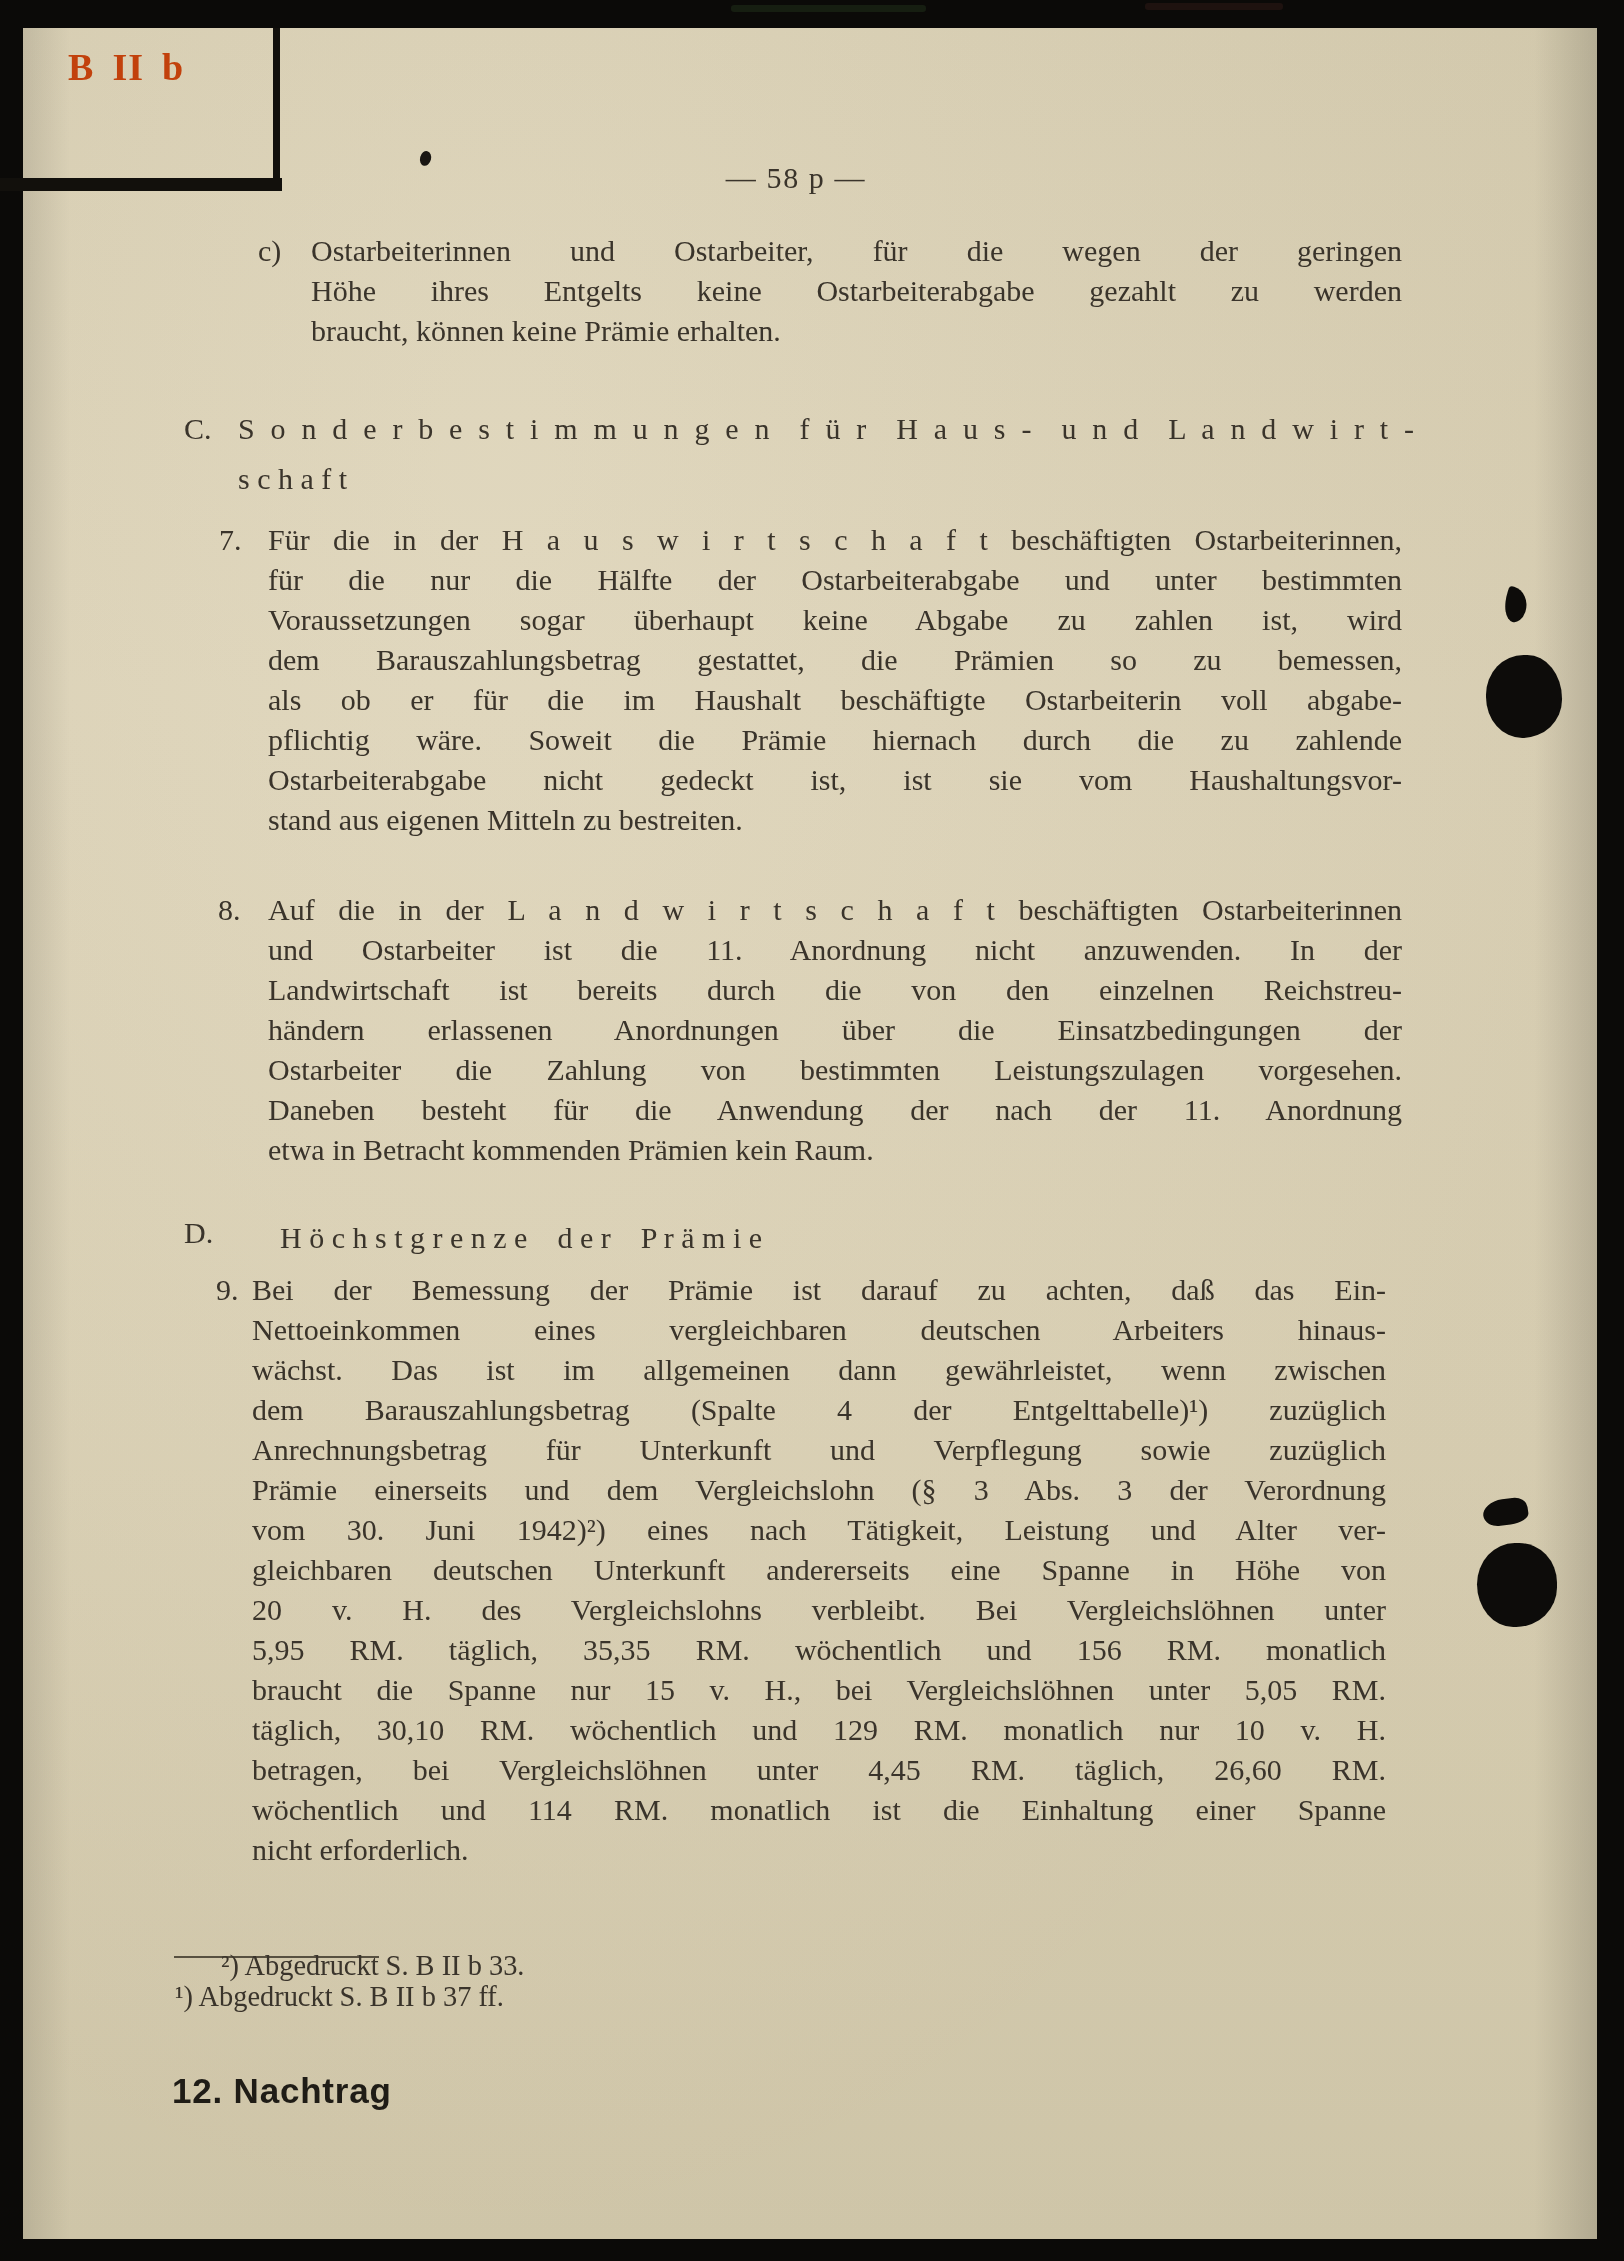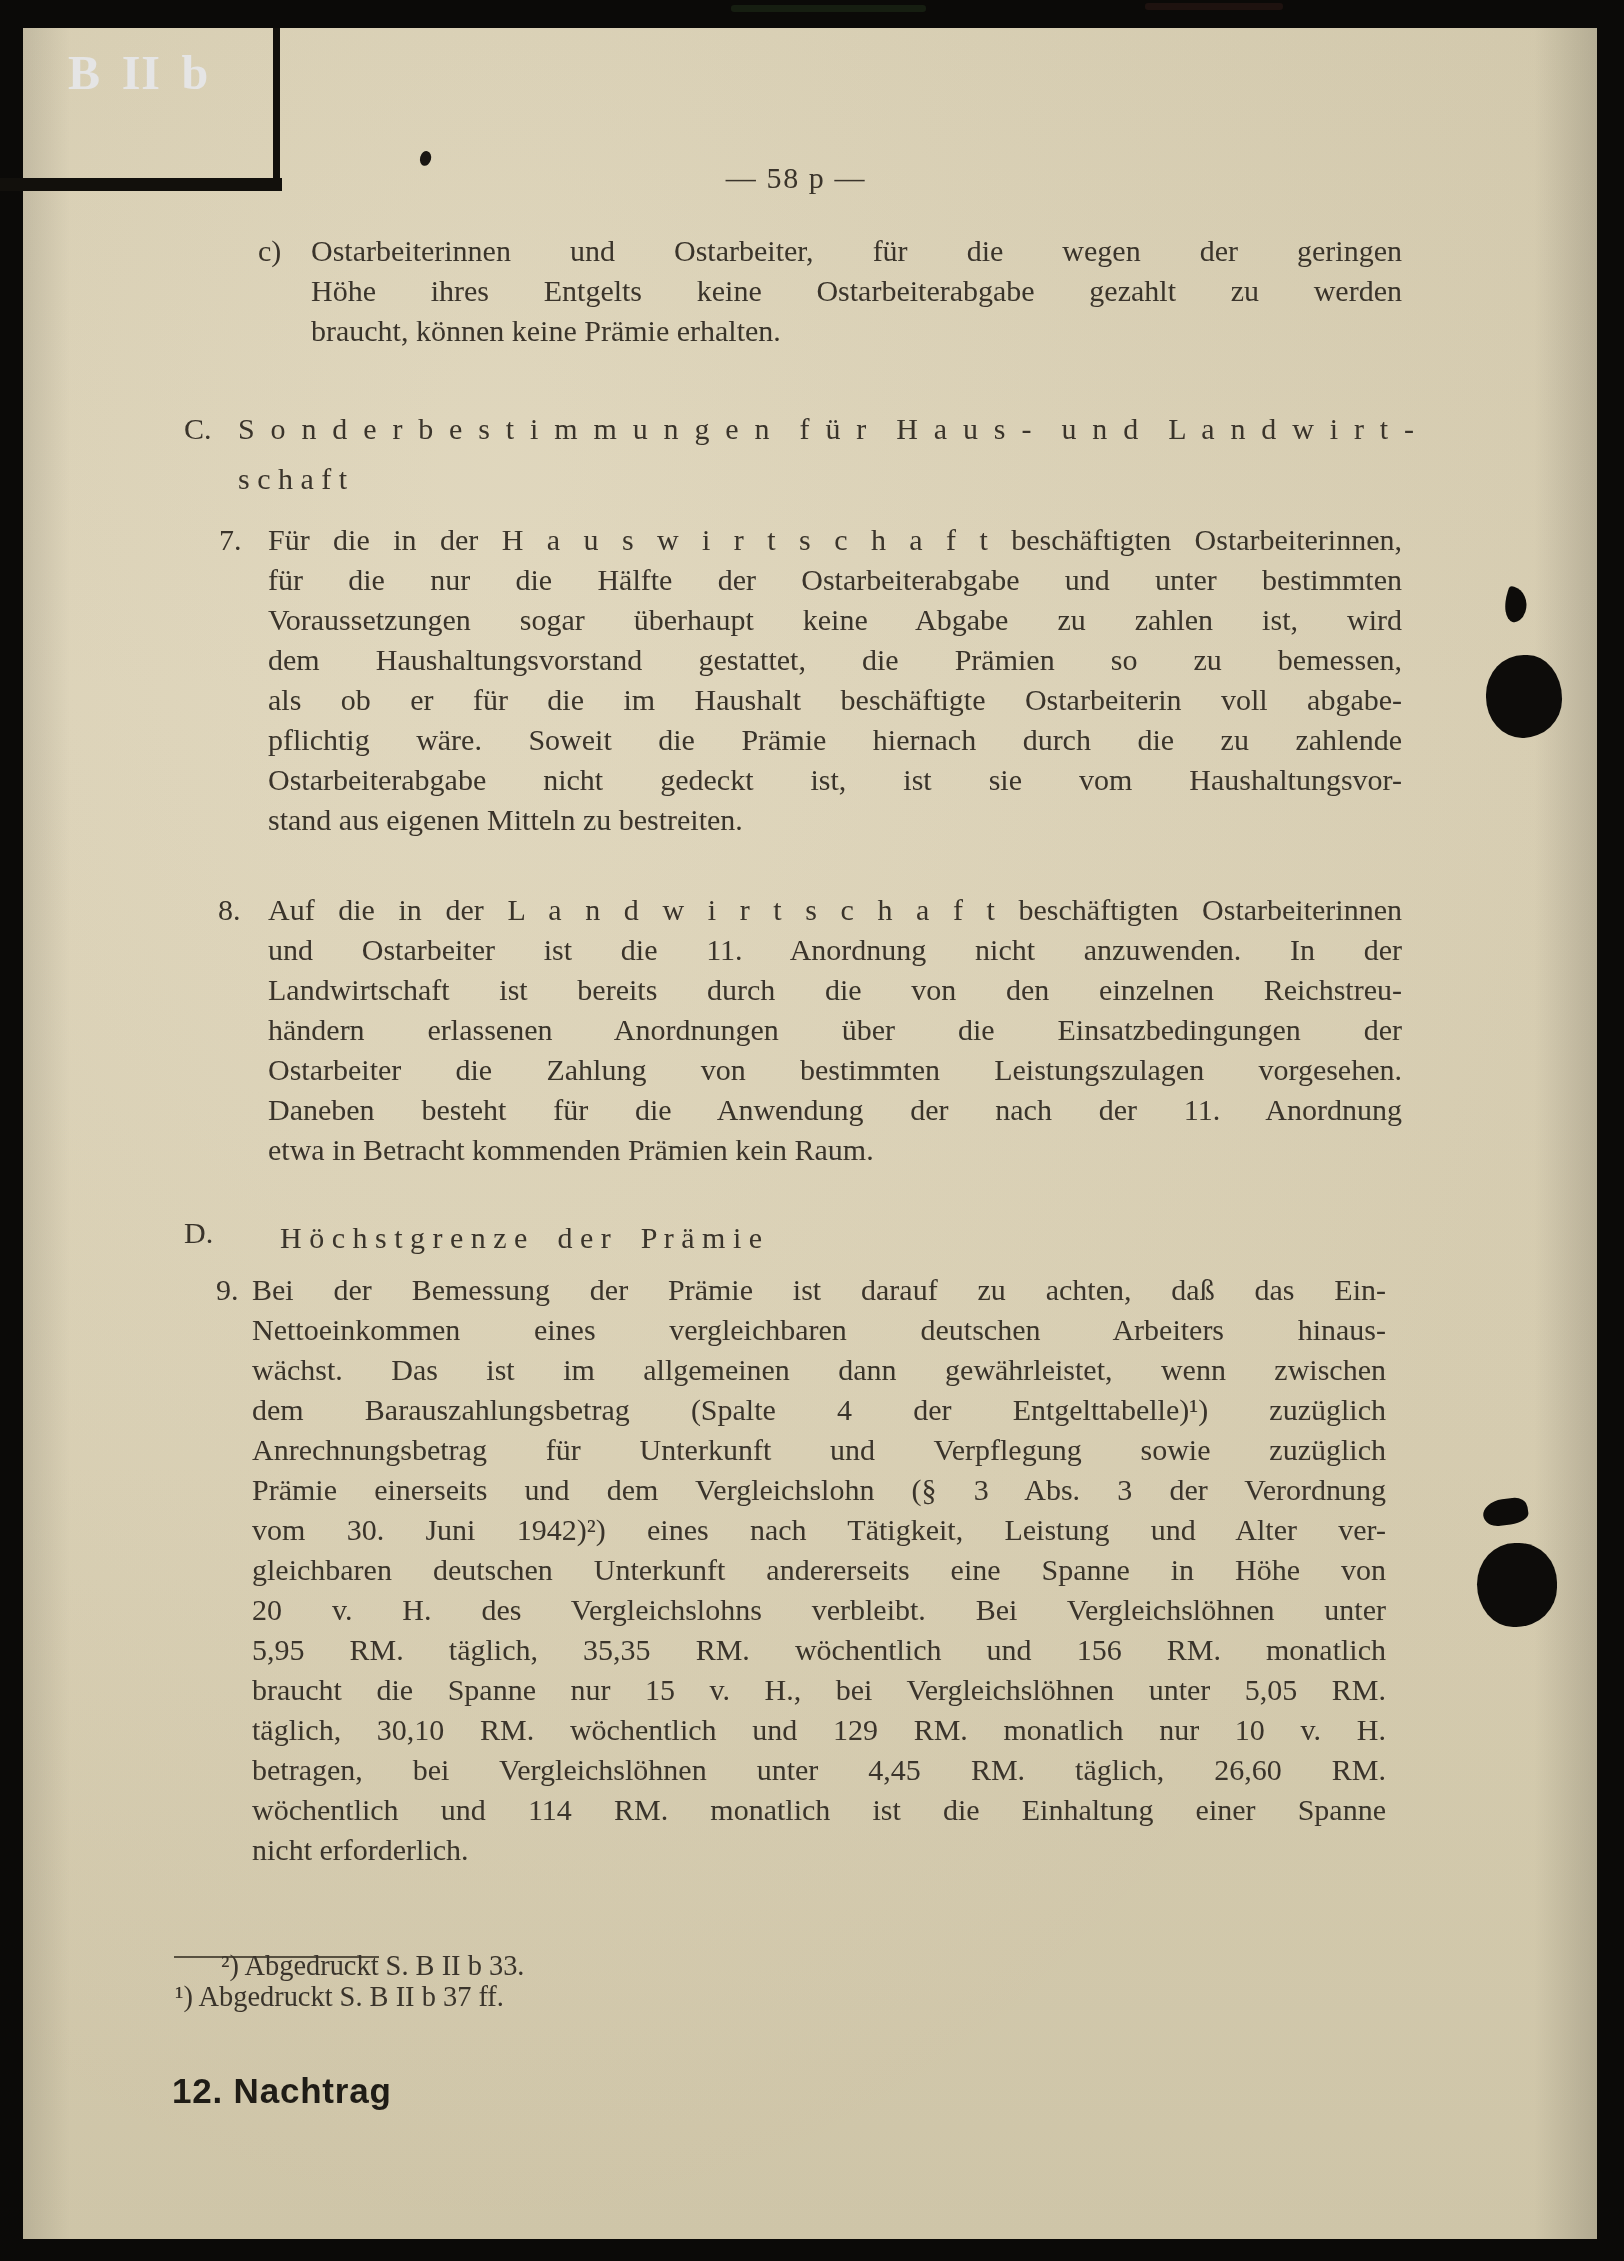--- a/index.html
+++ b/index.html
@@ -22,21 +22,21 @@
   }
   .band-top-streak{position:absolute;height:7.3px;border-radius:3.2px;opacity:.55;}
   .s1{left:731px;top:4.9px;width:195px;background:#21301a;}
   .s2{left:1145px;top:3.2px;width:138px;background:#301a16;}
 
   
   .idx-right{position:absolute;left:273px;top:28px;width:7.3px;height:153px;background:var(--black);}
   .idx-bottom{position:absolute;left:0px;top:178px;width:282px;height:13px;background:var(--black);}
   .idx-label{
     position:absolute;left:68px;top:45px;
-    font-size:48px;font-weight:bold;color:#e5e5e5;
+    font-size:38px;font-weight:bold;color:#c2410c;
     letter-spacing:0.8px;word-spacing:8.1px;
   }
 
   .page-num{
     position:absolute;left:650px;top:161px;width:292px;
     text-align:center;font-size:30px;color:var(--ink);letter-spacing:1.6px;
   }
   .ink-dot{
     position:absolute;left:420px;top:151px;width:11.4px;height:15.4px;
     background:#1a1713;border-radius:50%;transform:rotate(14deg);
@@ -92,21 +92,21 @@
 <div class="txt heading" style="left:238px;top:404px;width:1176px;">
   <div class="line">S o n d e r b e s t i m m u n g e n f ü r H a u s - u n d L a n d w i r t -</div>
   <div class="line end">s c h a f t</div>
 </div>
 
 <div class="lbl" style="left:219px;top:520px;">7.</div>
 <div class="txt" style="left:268px;top:520px;width:1134px;">
   <div class="line">Für die in der H a u s w i r t s c h a f t beschäftigten Ostarbeiterinnen,</div>
   <div class="line">für die nur die Hälfte der Ostarbeiterabgabe und unter bestimmten</div>
   <div class="line">Voraussetzungen sogar überhaupt keine Abgabe zu zahlen ist, wird</div>
-  <div class="line">dem Haushaltungsvorstand gestattet, die Prämien so zu bemessen,</div>
+  <div class="line">dem Barauszahlungsbetrag gestattet, die Prämien so zu bemessen,</div>
   <div class="line">als ob er für die im Haushalt beschäftigte Ostarbeiterin voll abgabe-</div>
   <div class="line">pflichtig wäre. Soweit die Prämie hiernach durch die zu zahlende</div>
   <div class="line">Ostarbeiterabgabe nicht gedeckt ist, ist sie vom Haushaltungsvor-</div>
   <div class="line end">stand aus eigenen Mitteln zu bestreiten.</div>
 </div>
 
 <div class="lbl" style="left:218px;top:890px;">8.</div>
 <div class="txt" style="left:268px;top:890px;width:1134px;">
   <div class="line">Auf die in der L a n d w i r t s c h a f t beschäftigten Ostarbeiterinnen</div>
   <div class="line">und Ostarbeiter ist die 11. Anordnung nicht anzuwenden. In der</div>

